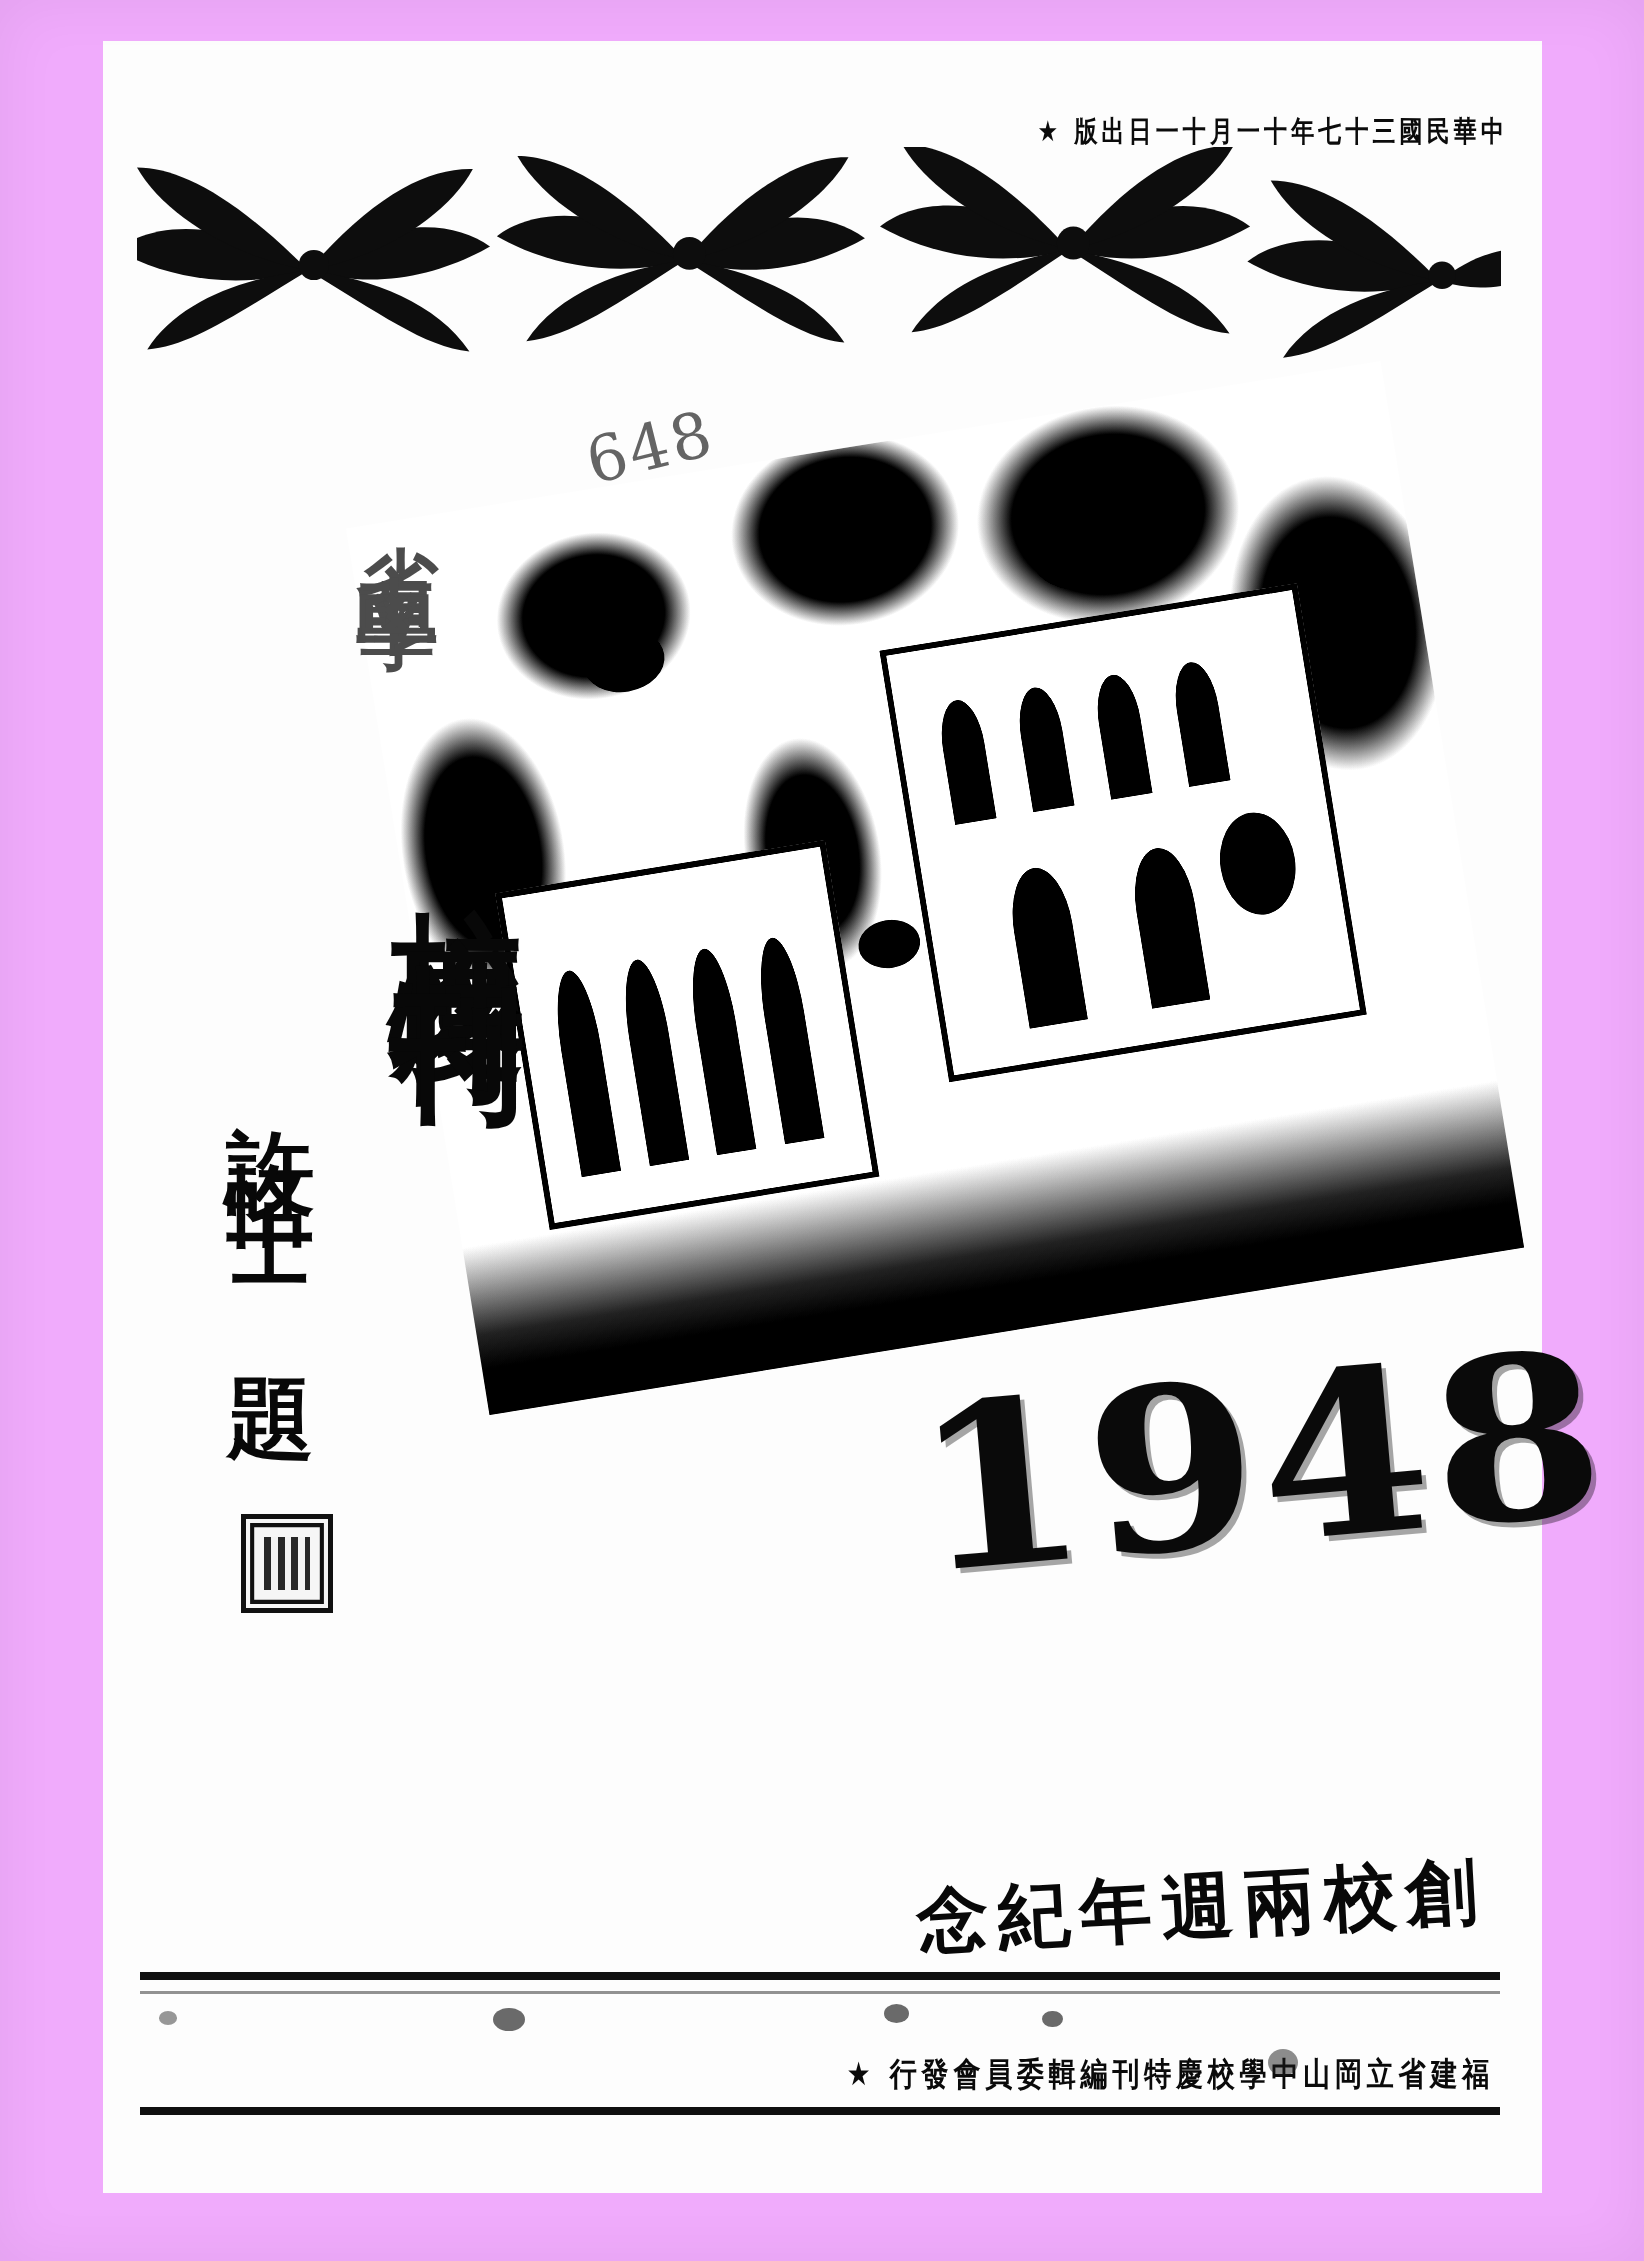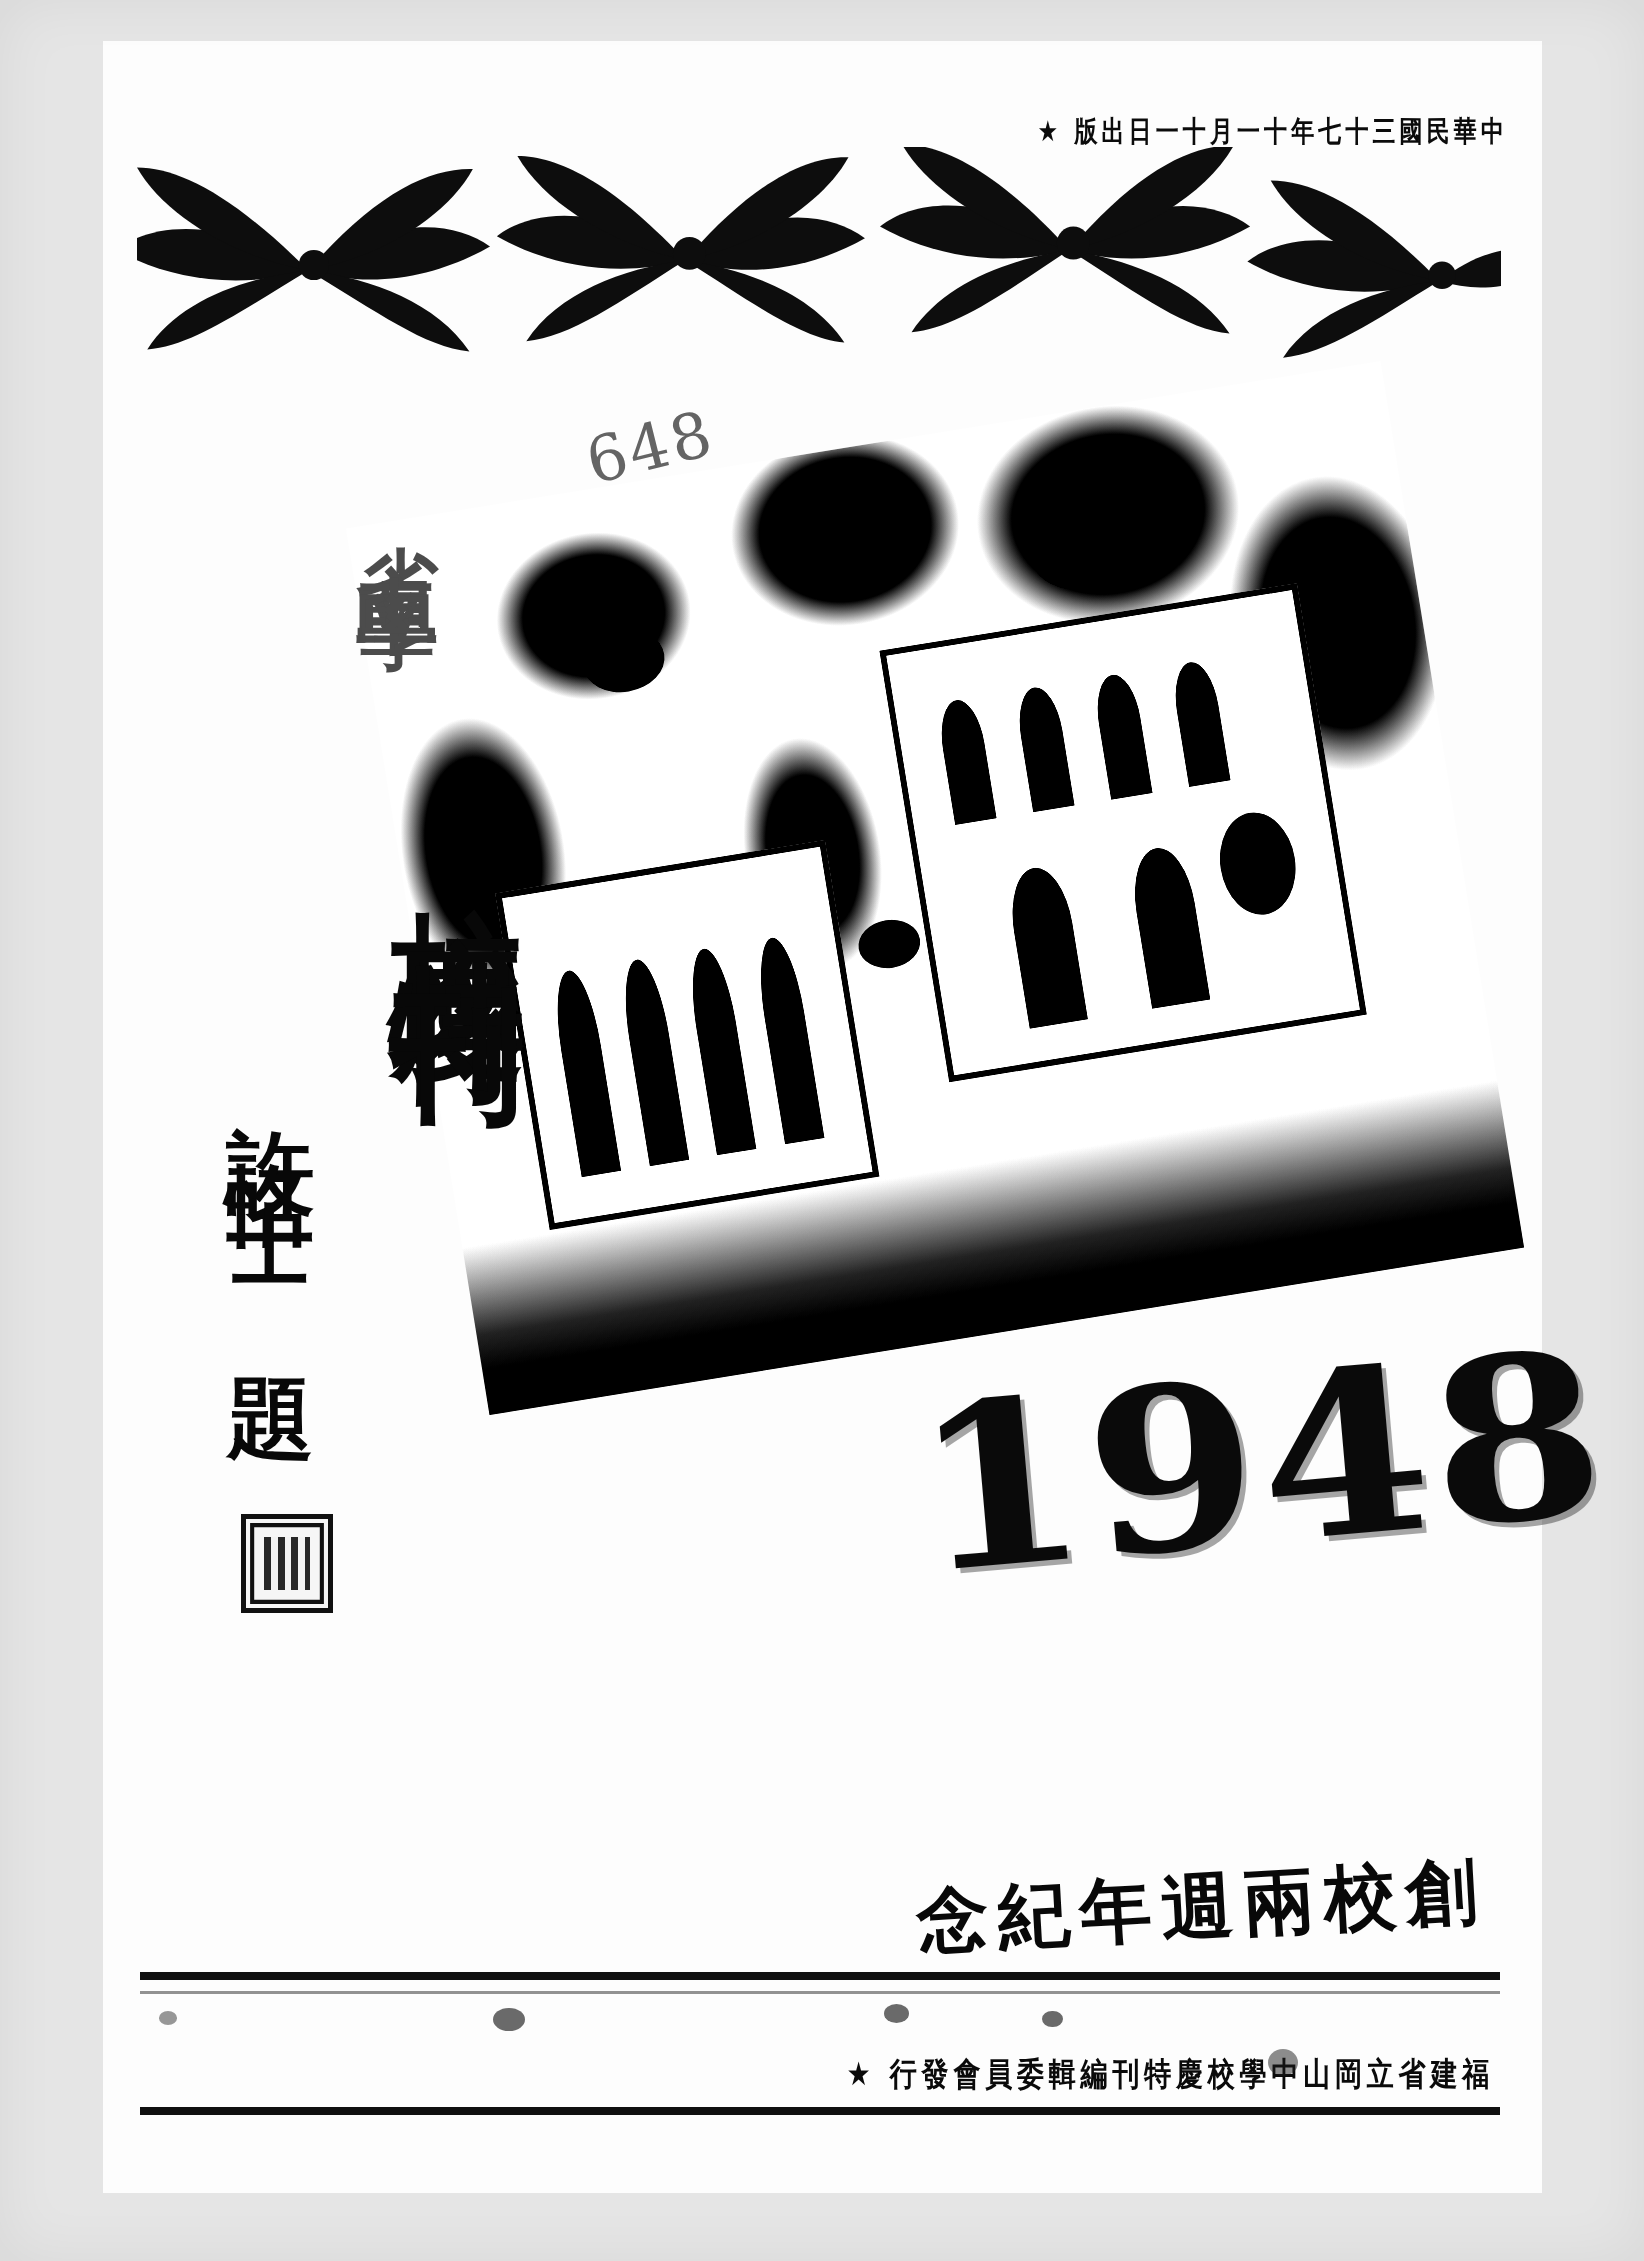--- a/index.html
+++ b/index.html
@@ -11,21 +11,21 @@
     width: 1645px;
     height: 2261px;
     font-family: "DejaVu Sans", sans-serif;
     overflow: hidden;
   }
 
   .page {
     position: relative;
     width: 1645px;
     height: 2261px;
-    background: #e5e5e5;
+    background: #f0abfc;
     overflow: hidden;
   }
 
   
   .scan-field {
     position: absolute;
     left: 103px;
     top: 41px;
     width: 1439px;
     height: 2152px;

